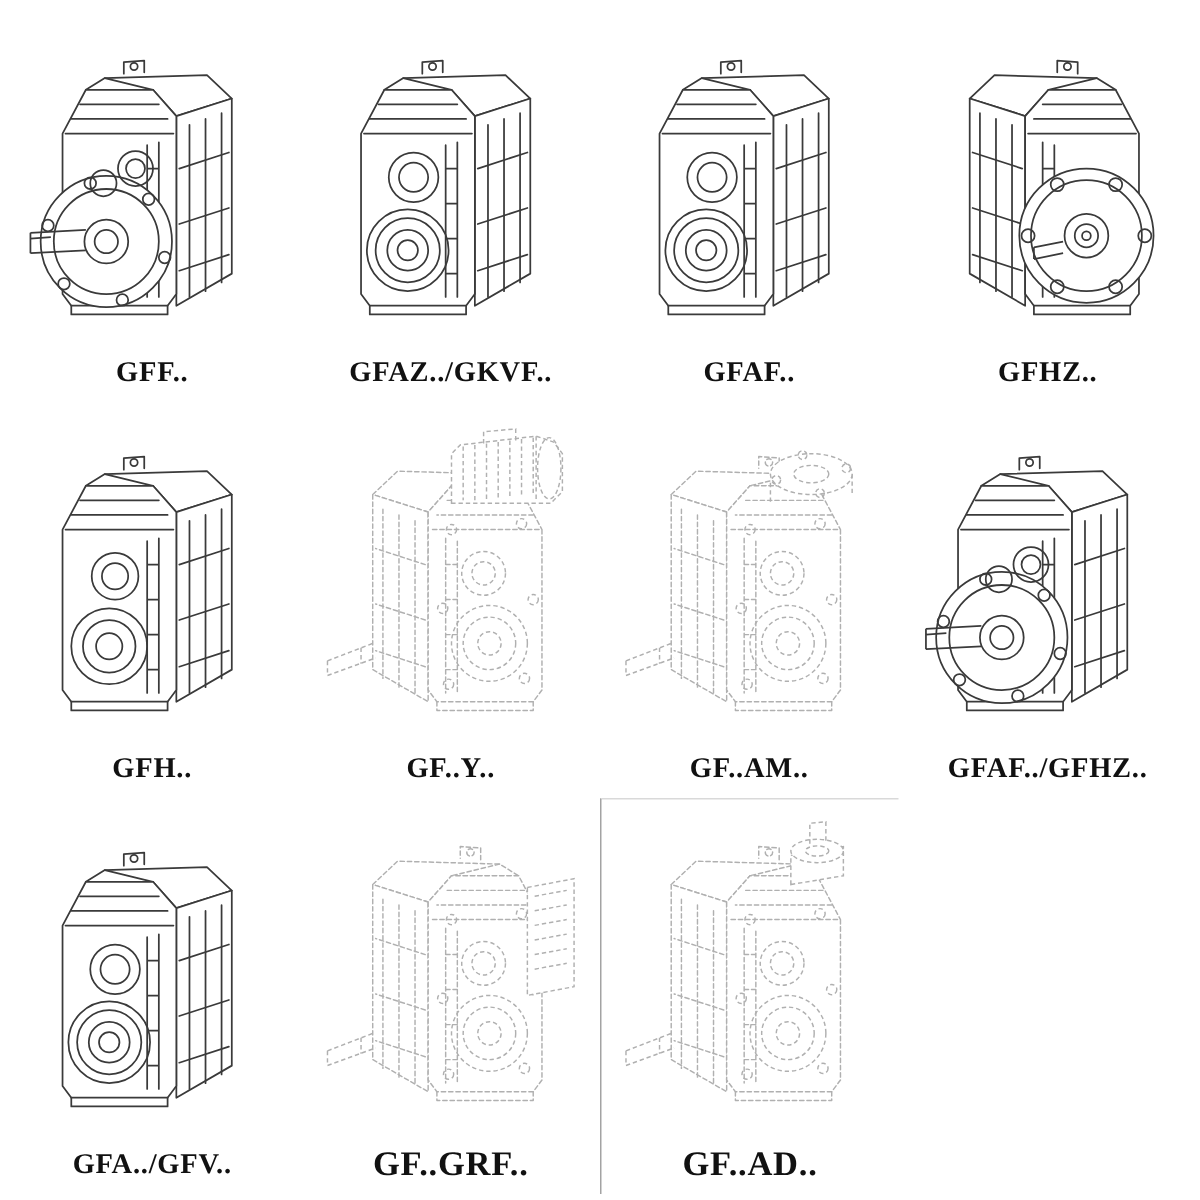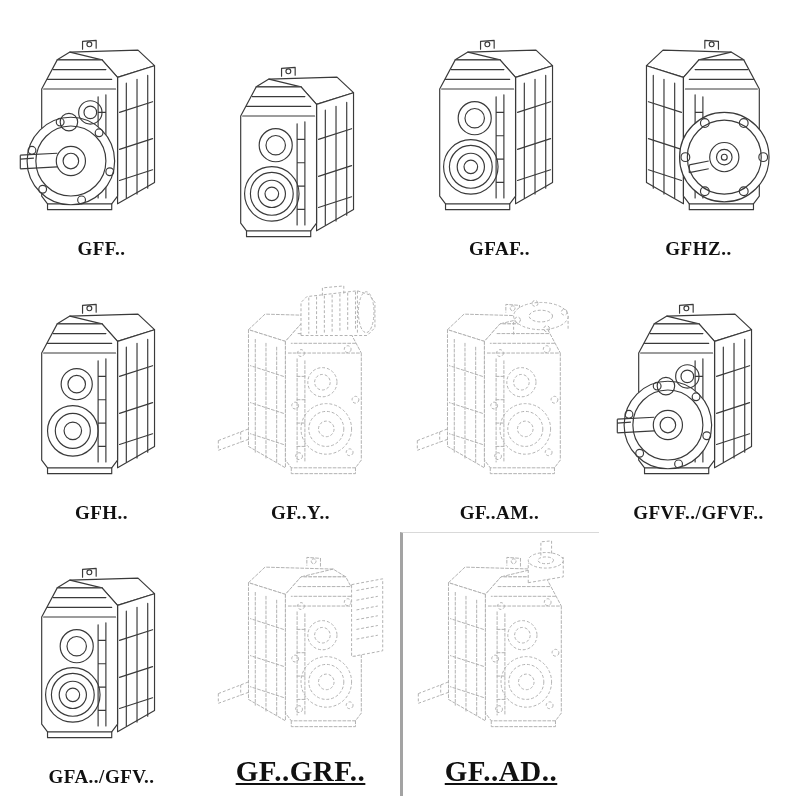--- a/index.html
+++ b/index.html
@@ -19,21 +19,21 @@
   }
   figure.cell {
     margin: 0;
     display: flex;
     flex-direction: column;
     align-items: center;
     justify-content: flex-end;
     padding: 2px 2px 8px 2px;
   }
   .cell.boxed {
-    border-left: 3px solid #a3a3a3;
+    border-left: 1px solid #a3a3a3;
     border-top: 1px solid #d9d9d9;
   }
   .art { width: 180px; height: 214px; }
   .art svg { width: 100%; height: 100%; display: block; }
   .art.solid svg {
     stroke: var(--line-solid, #3a3a3a);
     stroke-width: 1.2;
     fill: none;
   }
   .art.ghost svg {
@@ -44,21 +44,21 @@
   }
   figcaption.label {
     font-weight: bold;
     font-size: 19px;
     letter-spacing: 0.5px;
     color: var(--label, #111111);
     white-space: nowrap;
     margin-top: 6px;
     line-height: 1.1;
   }
-  figcaption.label.lg { font-size: 29px; text-decoration: underline; }
+  figcaption.label.lg { font-size: 23px; }
   .defs-holder { position: absolute; width: 0; height: 0; overflow: hidden; }
 </style>
 </head>
 <body>
 
 <svg class="defs-holder" aria-hidden="true">
   <defs>
     <g id="housing-L" fill="none" stroke-linejoin="round" stroke-linecap="round">
       <path d="M70,31 L70,23 L84,22 L84,30"></path>
       <circle cx="77" cy="26" r="2.5" fill="none"></circle>
@@ -185,20 +185,21 @@
     <figcaption class="label">GFF..</figcaption>
   </figure>
 
   <figure class="cell">
     <div class="art solid">
       <svg viewBox="0 0 180 220" role="img">
         <use href="#housing-L"></use>
           <use href="#att-hollow"></use>
       </svg>
     </div>
+    <figcaption class="label">GFAZ../GKVF..</figcaption>
   </figure>
 
   <figure class="cell">
     <div class="art solid">
       <svg viewBox="0 0 180 220" role="img">
         <use href="#housing-L"></use>
           <use href="#att-hollow"></use>
       </svg>
     </div>
     <figcaption class="label">GFAF..</figcaption>
@@ -250,21 +251,21 @@
   </figure>
 
   <figure class="cell">
     <div class="art solid">
       <svg viewBox="0 0 180 220" role="img">
         <use href="#housing-L"></use>
           <use href="#att-flange-shaft"></use>
           <use href="#att-gears"></use>
       </svg>
     </div>
-    <figcaption class="label">GFVF../GFVF..</figcaption>
+    <figcaption class="label">GFAF../GFHZ..</figcaption>
   </figure>
 
   <figure class="cell">
     <div class="art solid">
       <svg viewBox="0 0 180 220" role="img">
         <use href="#housing-L"></use>
           <use href="#att-hollow"></use>
       </svg>
     </div>
     <figcaption class="label">GFA../GFV..</figcaption>

